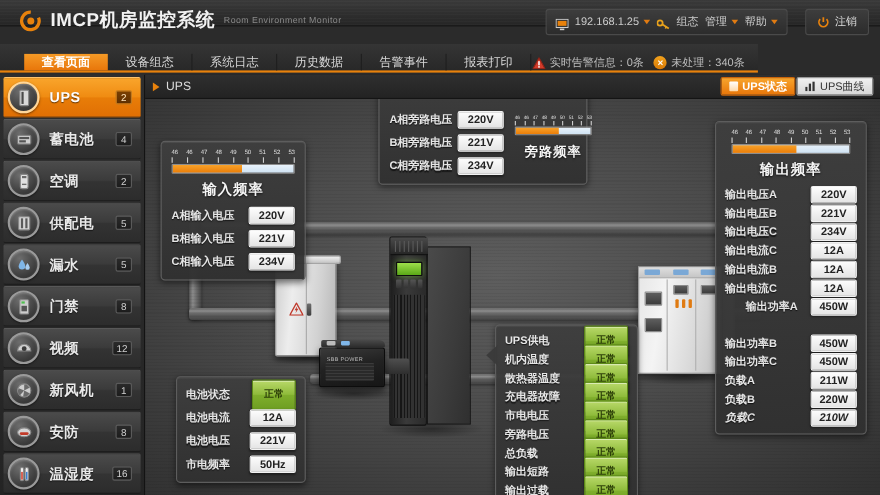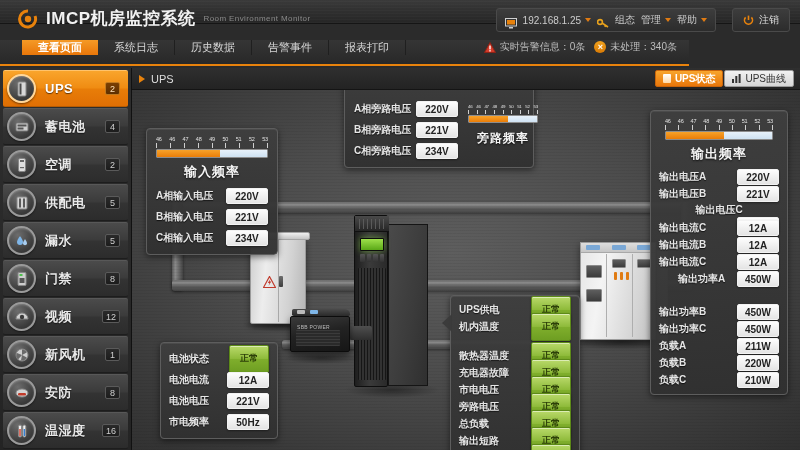--- a/index.html
+++ b/index.html
@@ -49,21 +49,21 @@
   }
   .pwr-icon { width: 11px; height: 11px; display: block; }
   .mon-icon { width: 12px; height: 11px; display: block; }
   .key-icon { width: 12px; height: 11px; display: block; }
 
   
   .navbar {
     position: absolute; left: 0; top: 40px; width: 689px; height: 26px;
     background: linear-gradient(180deg,#353535,#282828);
     border-bottom: 2px solid #e8820c;
-    display: flex; align-items: flex-start;
+    display: flex; align-items: flex-end;
   }
   .nav-tab {
     display: flex; align-items: center; justify-content: center;
     padding: 0 16px; font-size: 11px; color: #d8d8d8; cursor: pointer;
     border-right: 1px solid #1f1f1f; white-space: nowrap;
   }
   .nav-tab.first { margin-left: 22px; }
   .nav-tab.active {
     background: linear-gradient(180deg,#f59a26,#e8760a);
     color: #fff; font-weight: bold; border-right: none;
@@ -312,20 +312,23 @@
         <span>注销</span>
       </div>
     </div>
   </div>
 
   <div class="navbar">
     <div class="nav-tab first active">
       <span>查看页面</span>
     </div>
     <div class="nav-tab">
+      <span>设备组态</span>
+    </div>
+    <div class="nav-tab">
       <span>系统日志</span>
     </div>
     <div class="nav-tab">
       <span>历史数据</span>
     </div>
     <div class="nav-tab">
       <span>告警事件</span>
     </div>
     <div class="nav-tab">
       <span>报表打印</span>
@@ -695,21 +698,21 @@
         <div style="height:6px"></div>
 
         <div class="row" style="height:15px; margin-bottom:2px;">
           <span class="r-label">输出电压A</span>
           <span class="r-val">220V</span>
         </div>
         <div class="row" style="height:15px; margin-bottom:2px;">
           <span class="r-label">输出电压B</span>
           <span class="r-val">221V</span>
         </div>
-        <div class="row" style="height:15px; margin-bottom:2px;flex-direction:column;">
+        <div class="row" style="height:15px; margin-bottom:2px;">
           <span class="r-label">输出电压C</span>
           <span class="r-val">234V</span>
         </div>
         <div class="row" style="height:15px; margin-bottom:2px;">
           <span class="r-label">输出电流C</span>
           <span class="r-val">12A</span>
         </div>
         <div class="row" style="height:15px; margin-bottom:2px;">
           <span class="r-label">输出电流B</span>
           <span class="r-val">12A</span>
@@ -731,33 +734,33 @@
           <span class="r-val">450W</span>
         </div>
         <div class="row" style="height:15px; margin-bottom:2px;">
           <span class="r-label">负载A</span>
           <span class="r-val">211W</span>
         </div>
         <div class="row" style="height:15px; margin-bottom:2px;">
           <span class="r-label">负载B</span>
           <span class="r-val">220W</span>
         </div>
-        <div class="row" style="height:15px; margin-bottom:0;">
+        <div class="row" style="height:15px; margin-bottom:0;font-style:italic;">
           <span class="r-label">负载C</span>
           <span class="r-val">210W</span>
         </div>
       </div>
 
       <div class="panel" style="left:318px; top:205px; width:130px; padding:6px 8px;">
         <div class="tail"></div>
         <div class="row" style="height:15px; margin-bottom:2px;">
           <span class="r-label">UPS供电</span>
           <span class="r-ok">正常</span>
         </div>
-        <div class="row" style="height:15px; margin-bottom:14px;">
+        <div class="row" style="height:15px; margin-bottom:2px;">
           <span class="r-label">机内温度</span>
           <span class="r-ok">正常</span>
         </div>
         <div class="row" style="height:15px; margin-bottom:2px;">
           <span class="r-label">散热器温度</span>
           <span class="r-ok">正常</span>
         </div>
         <div class="row" style="height:15px; margin-bottom:2px;justify-content:space-between;">
           <span class="r-label">充电器故障</span>
           <span class="r-ok">正常</span>

